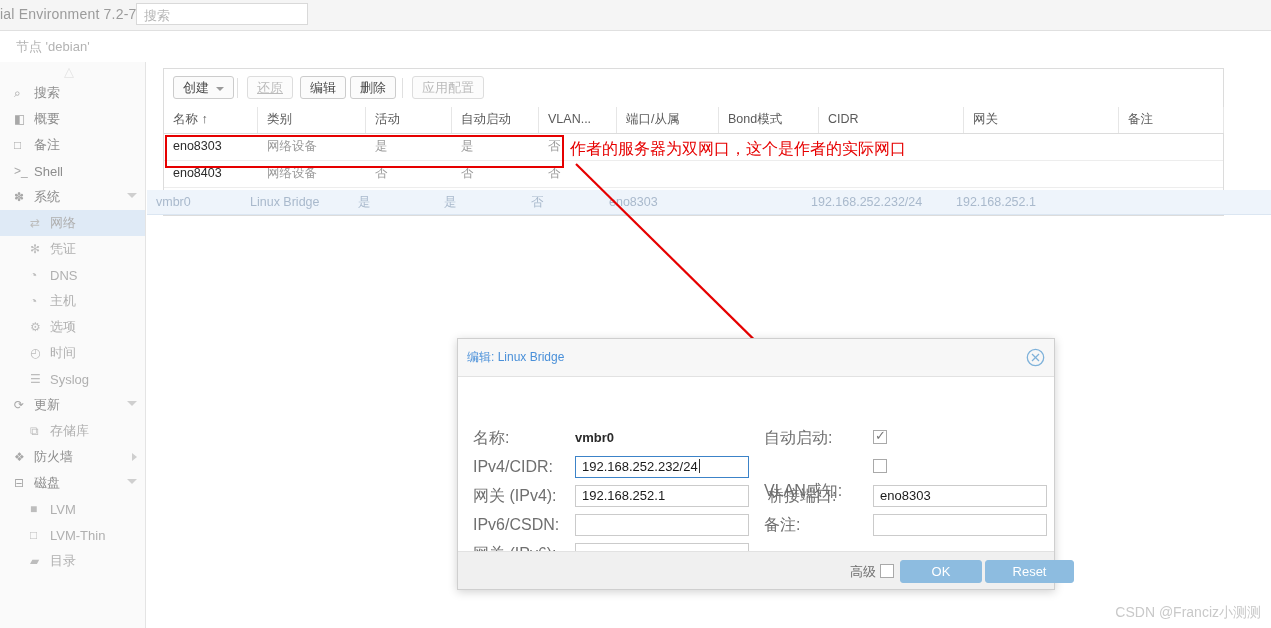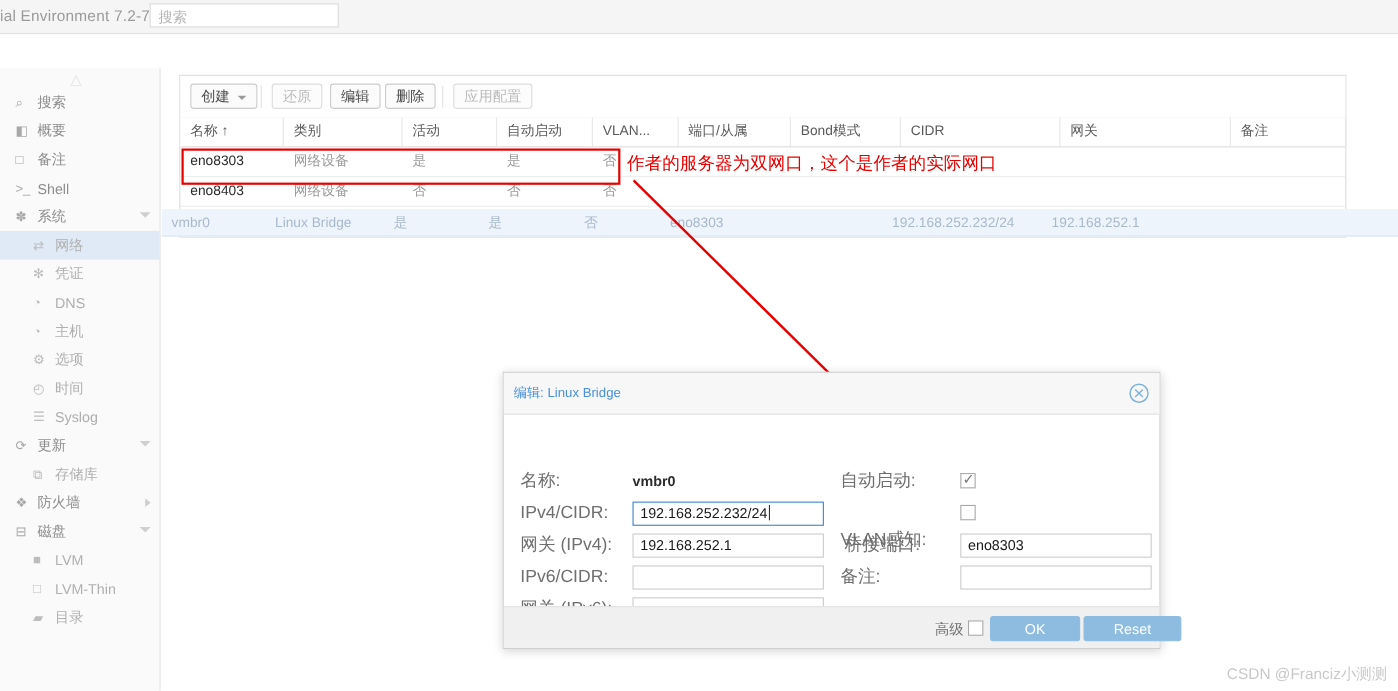--- a/index.html
+++ b/index.html
@@ -205,20 +205,23 @@
 
 <div id="root">
 
   <div class="topbar">
     <div class="brand">ial Environment 7.2-7</div>
     <div class="searchbox">
       <span>搜索</span>
     </div>
   </div>
 
+  <div class="breadcrumb-bar">
+    <div class="breadcrumb">节点 'debian'</div>
+  </div>
 
   <div class="sidebar">
     <div class="collapse-chevron">△</div>
     <div id="nav-list" style="position:absolute;left:0;top:18px;width:146px;">
         <div class="nav-item lvl1 dark">
           <span class="nav-ico">⌕</span>
           <span class="nav-label">搜索</span>
         </div>
         <div class="nav-item lvl1 dark">
           <span class="nav-ico">◧</span>
@@ -299,21 +302,21 @@
       </div>
   </div>
 
   <div class="content">
 
     <div class="toolbar">
       <div class="tb-btn" style="left:9px;">
         <span>创建</span><span class="caret"></span>
       </div>
       <div class="tb-sep" style="left:73px;"></div>
-      <div class="tb-btn disabled" style="left:83px;">还原</div>
+      <div class="tb-btn disabled" style="left:83px;text-decoration:underline;">还原</div>
       <div class="tb-btn" style="left:136px;">编辑</div>
       <div class="tb-btn" style="left:186px;">删除</div>
       <div class="tb-sep" style="left:238px;"></div>
       <div class="tb-btn disabled" style="left:248px;">应用配置</div>
     </div>
 
     <div class="tbl">
       <div class="thead" id="table-head">
           <div class="th" style="left: 0px; width: 94px;">名称 ↑</div>
           <div class="th" style="left: 94px; width: 108px;">类别</div>
@@ -401,21 +404,21 @@
 
       <div class="fld-label" style="left:15px; top:51px;">名称:</div>
       <div class="fld-static" style="left:117px; top:51px;">vmbr0</div>
 
       <div class="fld-label" style="left:15px; top:80px;">IPv4/CIDR:</div>
       <div class="fld-input focus" style="left:117px; top:79px; width:174px;"><span>192.168.252.232/24</span><span class="caret-bar"></span></div>
 
       <div class="fld-label" style="left:15px; top:109px;">网关 (IPv4):</div>
       <div class="fld-input" style="left:117px; top:108px; width:174px;">192.168.252.1</div>
 
-      <div class="fld-label" style="left:15px; top:138px;">IPv6/CIDR:</div>
+      <div class="fld-label" style="left:15px; top:138px;">IPv6/CSDN:</div>
       <div class="fld-input" style="left:117px; top:137px; width:174px;"></div>
 
       <div class="fld-label" style="left:15px; top:167px;">网关 (IPv6):</div>
       <div class="fld-input" style="left:117px; top:166px; width:174px;"></div>
 
       <div class="fld-label" style="left:306px; top:51px;">自动启动:</div>
       <div class="chk" style="left:415px; top:53px;">
           <span class="mark" id="autostart-mark">✓</span>
         </div>
 

